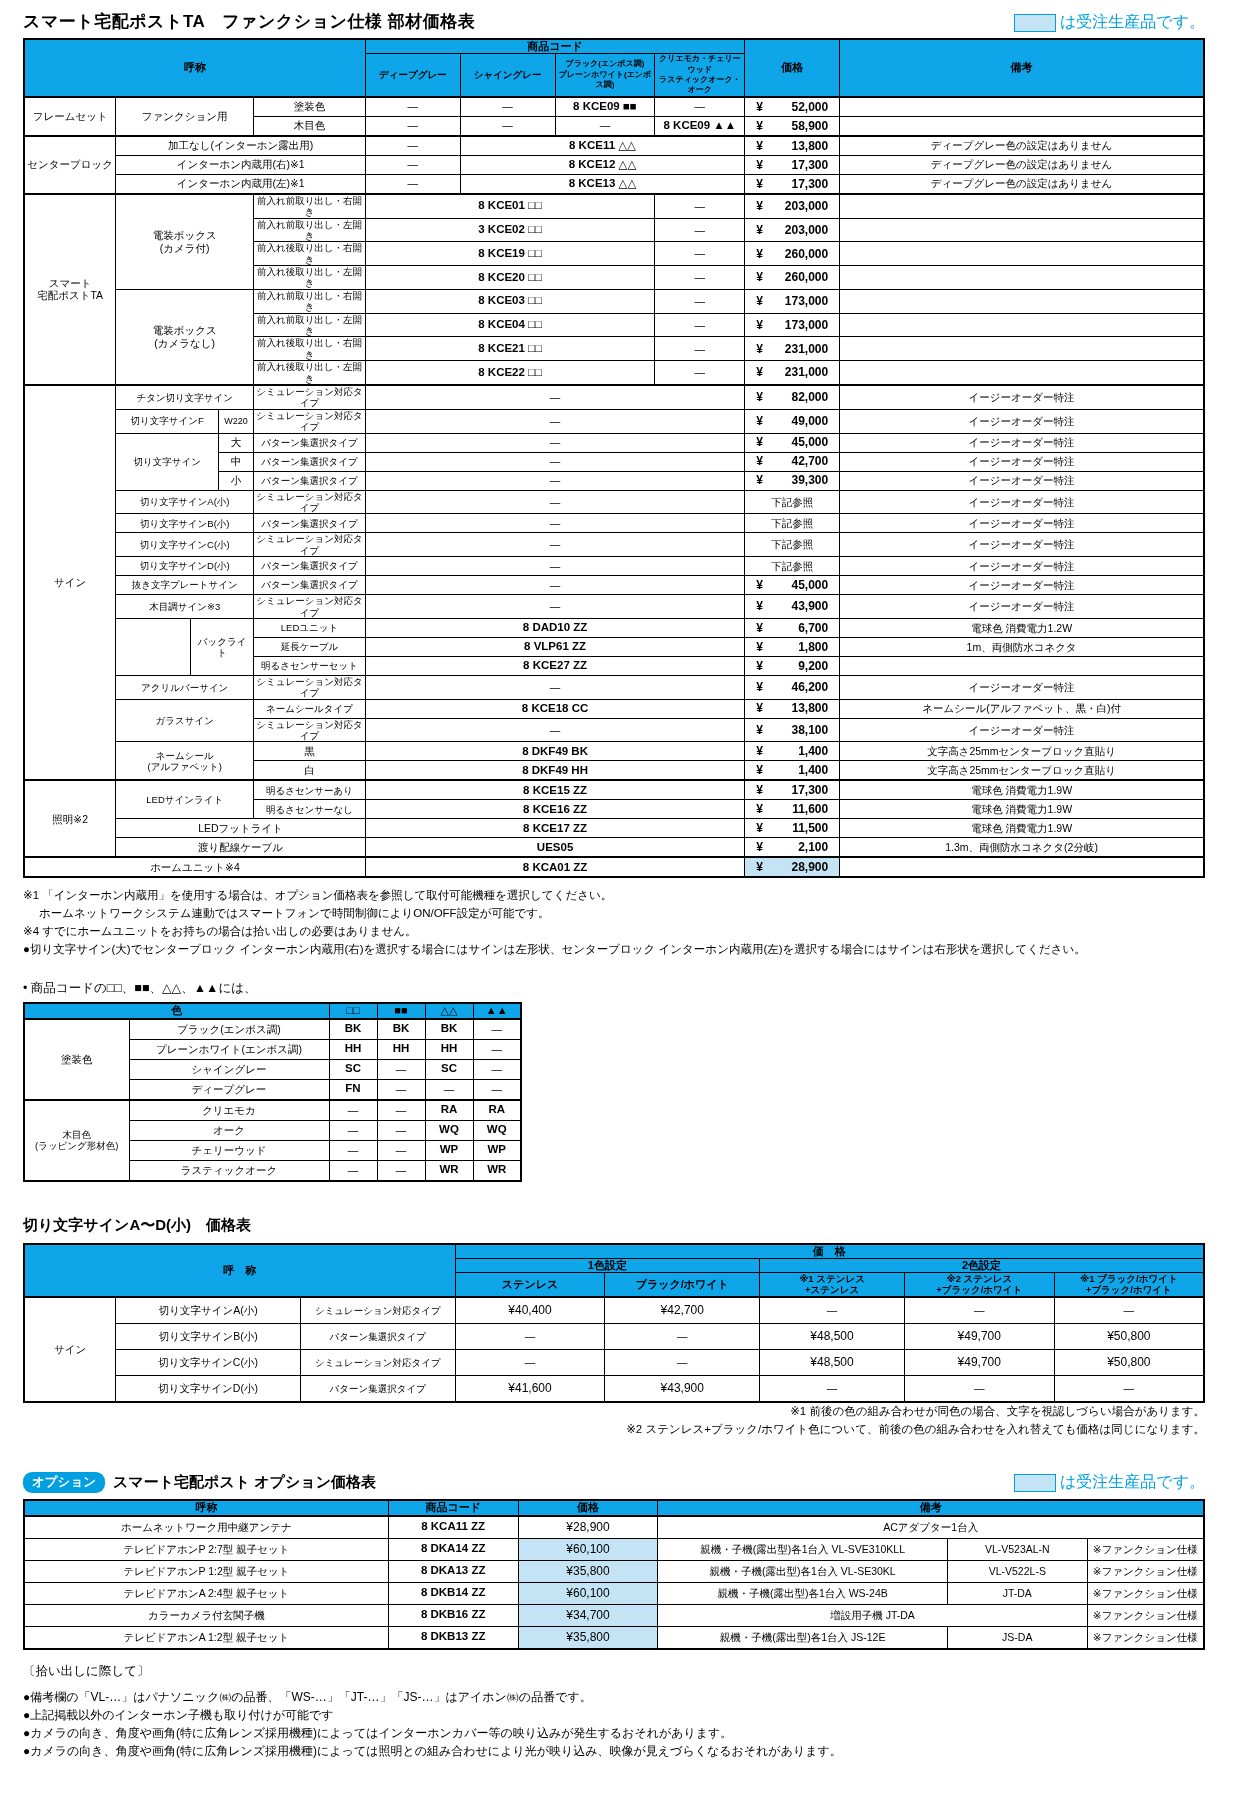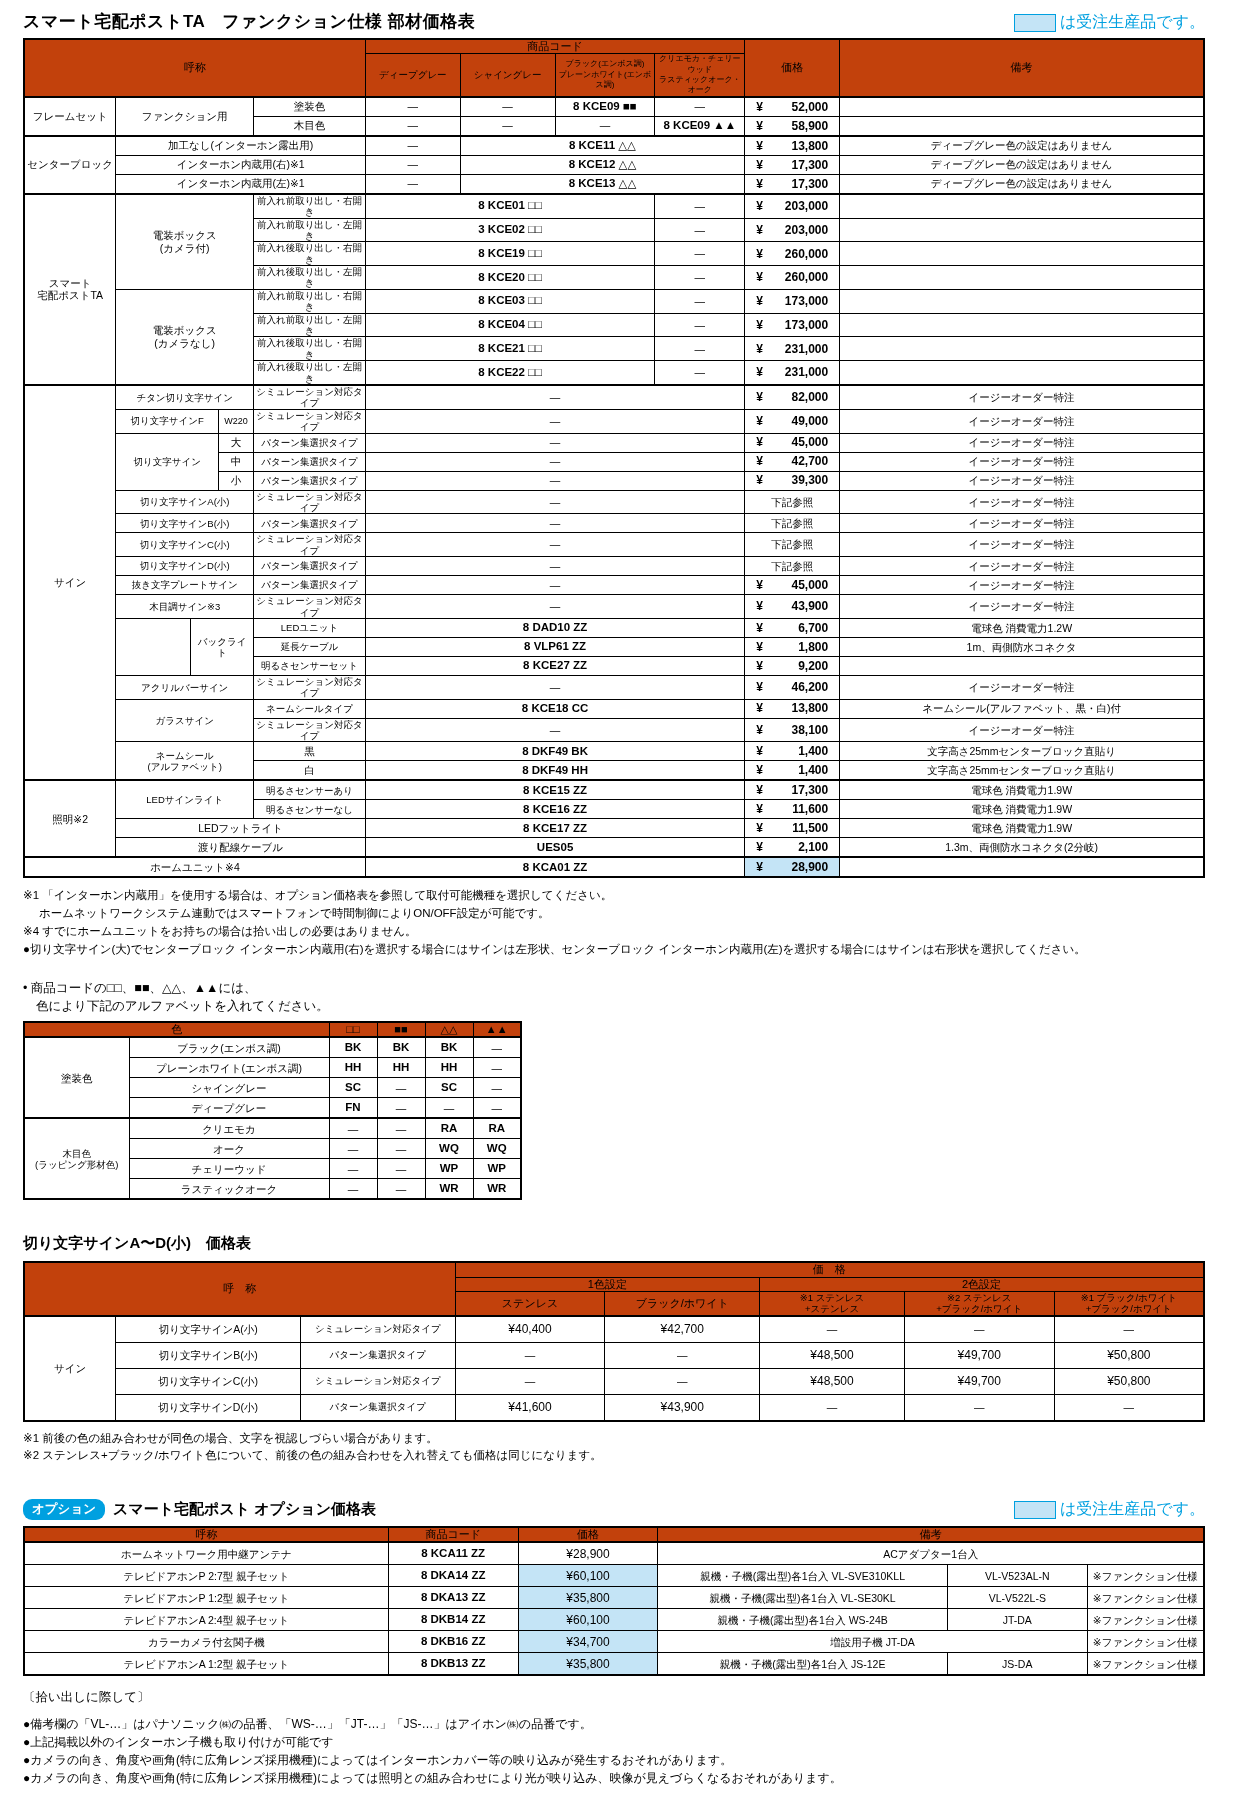--- a/index.html
+++ b/index.html
@@ -10,40 +10,40 @@
     font-family:"Liberation Sans","DejaVu Sans",sans-serif;
   }
   .titlebar{display:flex;justify-content:space-between;align-items:flex-end;margin-bottom:5px;}
   h1.page-title{font-size:17px;font-weight:bold;margin:0;letter-spacing:.5px;}
   .legend{display:flex;align-items:center;gap:4px;}
   .legend .swatch{width:40px;height:16px;background:var(--hl,#C4E4F6);border:1px solid var(--accent,#00A0E0);display:inline-block;}
   .legend .legend-text{color:var(--accent,#00A0E0);font-size:16px;font-weight:normal;}
   table{border-collapse:collapse;border:2px solid #000;table-layout:fixed;}
   td,th{border:1px solid #000;text-align:center;vertical-align:middle;padding:0 2px;
         font-size:10.5px;line-height:1.2;white-space:pre-line;overflow:hidden;}
-  th{background:#c2410c;font-weight:normal;font-size:11px;}
+  th{background:#0ea5e9;font-weight:bold;font-size:11px;}
   .t-main tbody td{height:18px;}
   .t-color tbody td{height:19px;}
   .t-sign tbody td{height:25px;}
   .t-opt tbody td{height:21px;}
   .small{font-size:8px;line-height:1.3;}
   .sm10{font-size:9.5px;}
   .tiny{font-size:9px;}
   .code{font-weight:bold;font-size:11.5px;}
   .pr{display:flex;justify-content:space-between;align-items:center;padding:0 9px;font-weight:bold;font-size:12px;}
   .prc{font-weight:normal;font-size:12px;}
   .hl{background:var(--hl,#C4E4F6);}
   .sec{border-top:2px solid #000;}
   .fnotes{margin-top:9px;font-size:11.5px;line-height:1.55;}
   .fnotes .cont{padding-left:16px;}
   .color-intro{margin-top:20px;font-size:12.5px;line-height:1.5;}
   .color-intro .indent{padding-left:13px;}
   .t-color{margin-top:5px;}
   h2.sign-title{font-size:15px;font-weight:bold;margin:34px 0 8px 0;}
-  .sign-fnotes{margin-top:8px;font-size:11.5px;line-height:1.55;}
+  .sign-fnotes{font-size:11.5px;line-height:1.55;text-align:right;}
   .opt-bar{display:flex;justify-content:space-between;align-items:center;margin-top:34px;}
   .opt-left{display:flex;align-items:center;gap:8px;}
   .opt-badge{background:var(--accent,#00A0E0);color:#fff;font-size:12.5px;font-weight:bold;
              border-radius:9px;padding:2px 9px;display:inline-block;}
   h2.opt-title{font-size:15px;font-weight:bold;margin:0;}
   .t-opt{margin-top:6px;}
   .pickup{margin-top:12px;font-size:12px;line-height:1.5;}
   .pickup-heading{font-size:12.5px;margin-bottom:8px;}
 </style>
 </head>
@@ -363,21 +363,20 @@
 
 <div class="fnotes">
   <div>※1 「インターホン内蔵用」を使用する場合は、オプション価格表を参照して取付可能機種を選択してください。</div>
   <div class="cont">ホームネットワークシステム連動ではスマートフォンで時間制御によりON/OFF設定が可能です。</div>
   <div>※4 すでにホームユニットをお持ちの場合は拾い出しの必要はありません。</div>
   <div>●切り文字サイン(大)でセンターブロック インターホン内蔵用(右)を選択する場合にはサインは左形状、センターブロック インターホン内蔵用(左)を選択する場合にはサインは右形状を選択してください。</div>
 </div>
 
 <div class="color-intro">
   <div>• 商品コードの□□、■■、△△、▲▲には、</div>
-  <div class="indent">色により下記のアルファベットを入れてください。</div>
 </div>
 
 <table class="t-color">
     <colgroup>
       <col style="width: 105px;">
       <col style="width: 200px;">
       <col style="width: 48px;">
       <col style="width: 48px;">
       <col style="width: 48px;">
       <col style="width: 48px;">

